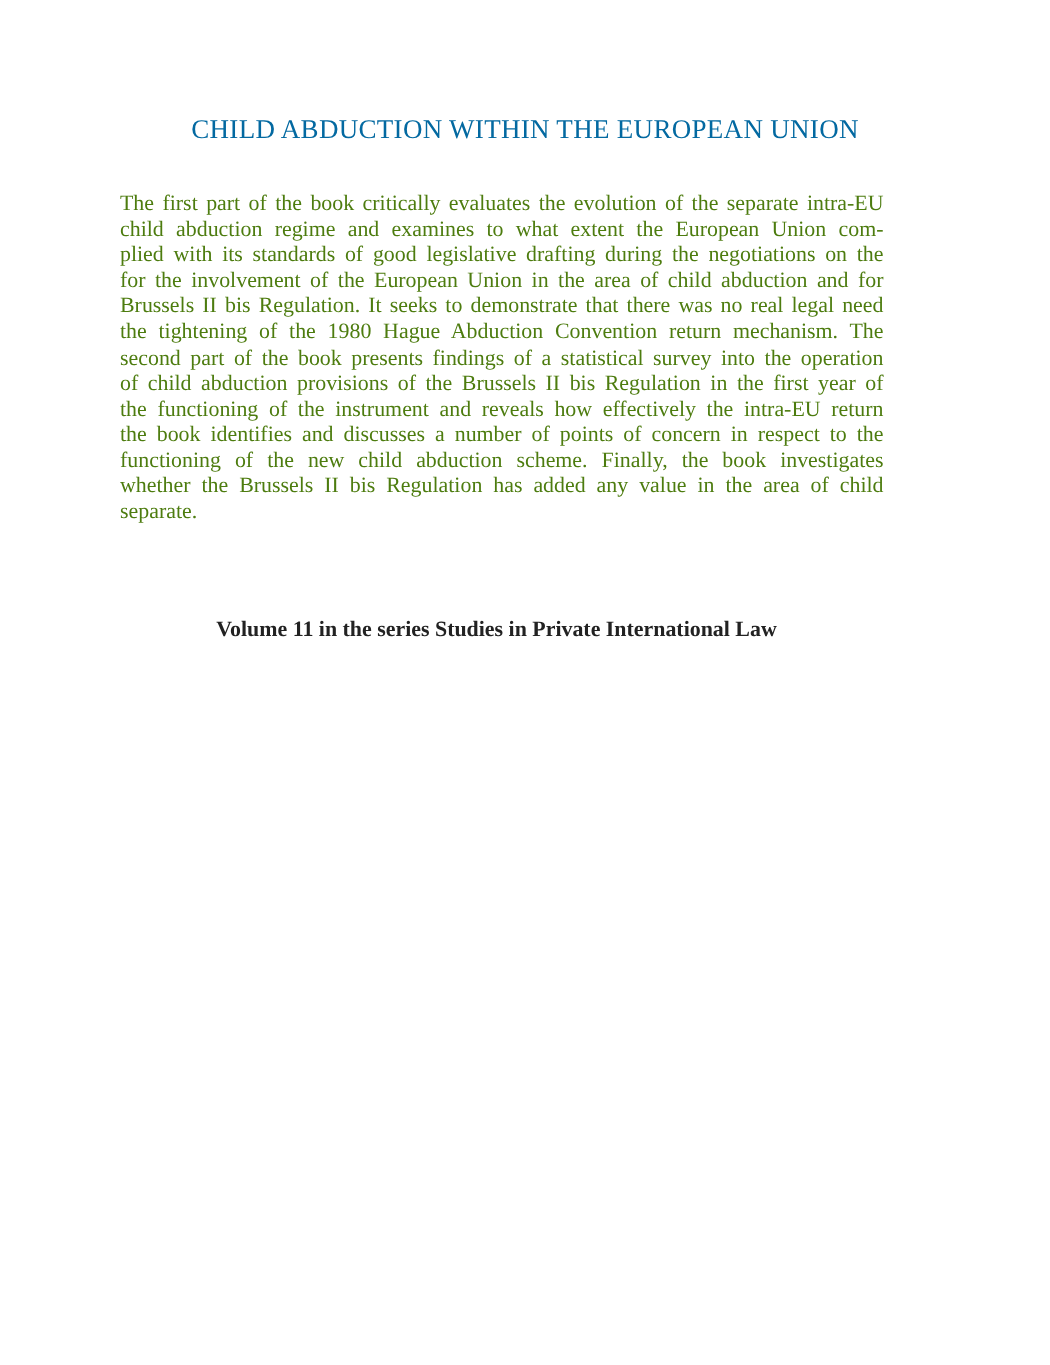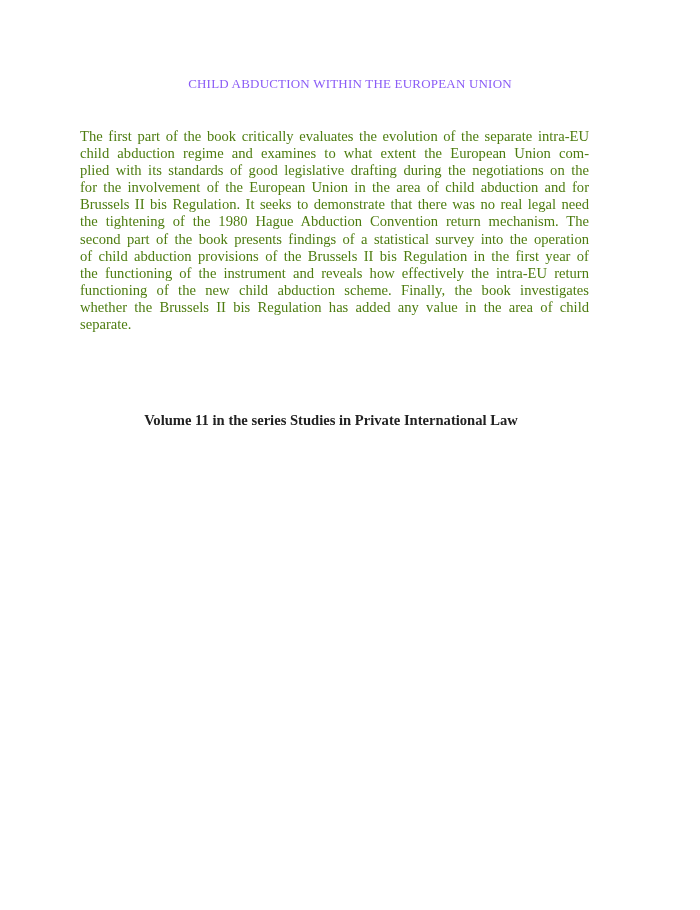--- a/index.html
+++ b/index.html
@@ -21,23 +21,23 @@
       top: 0;
       width: 700px;
       height: 910px;
     }
     .title {
       position: absolute;
       left: 0;
       top: 76px;
       width: 700px;
       text-align: center;
-      font-size: 13px;
+      font-size: 18px;
       letter-spacing: 0.2px;
-      color: #8b5cf6;
+      color: #0369a1;
       margin: 0;
       font-weight: normal;
     }
     .body-text {
       position: absolute;
       left: 80px;
       top: 128px;
       width: 509px;
       margin: 0;
       font-size: 14.6px;
@@ -76,19 +76,20 @@
   <div class="body-text">
     <span class="line">The first part of the book critically evaluates the evolution of the separate intra-EU</span>
     <span class="line">child abduction regime and examines to what extent the European Union com-</span>
     <span class="line">plied with its standards of good legislative drafting during the negotiations on the</span>
     <span class="line">for the involvement of the European Union in the area of child abduction and for</span>
     <span class="line">Brussels II bis Regulation. It seeks to demonstrate that there was no real legal need</span>
     <span class="line">the tightening of the 1980 Hague Abduction Convention return mechanism. The</span>
     <span class="line">second part of the book presents findings of a statistical survey into the operation</span>
     <span class="line">of child abduction provisions of the Brussels II bis Regulation in the first year of</span>
     <span class="line">the functioning of the instrument and reveals how effectively the intra-EU return</span>
+    <span class="line">the book identifies and discusses a number of points of concern in respect to the</span>
     <span class="line">functioning of the new child abduction scheme. Finally, the book investigates</span>
     <span class="line">whether the Brussels II bis Regulation has added any value in the area of child</span>
     <span class="line last">separate.</span>
   </div>
 
   <p class="series-line">Volume 11 in the series Studies in Private International Law</p>
 </div>
 
 </body></html>

